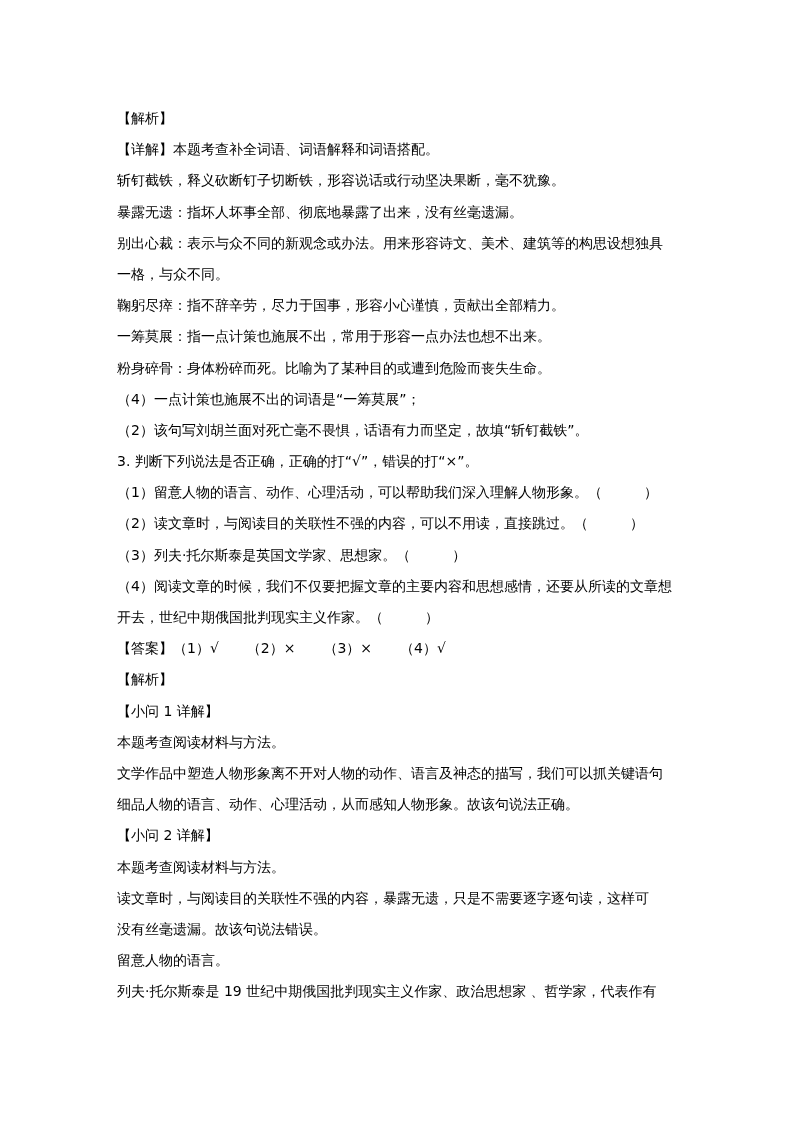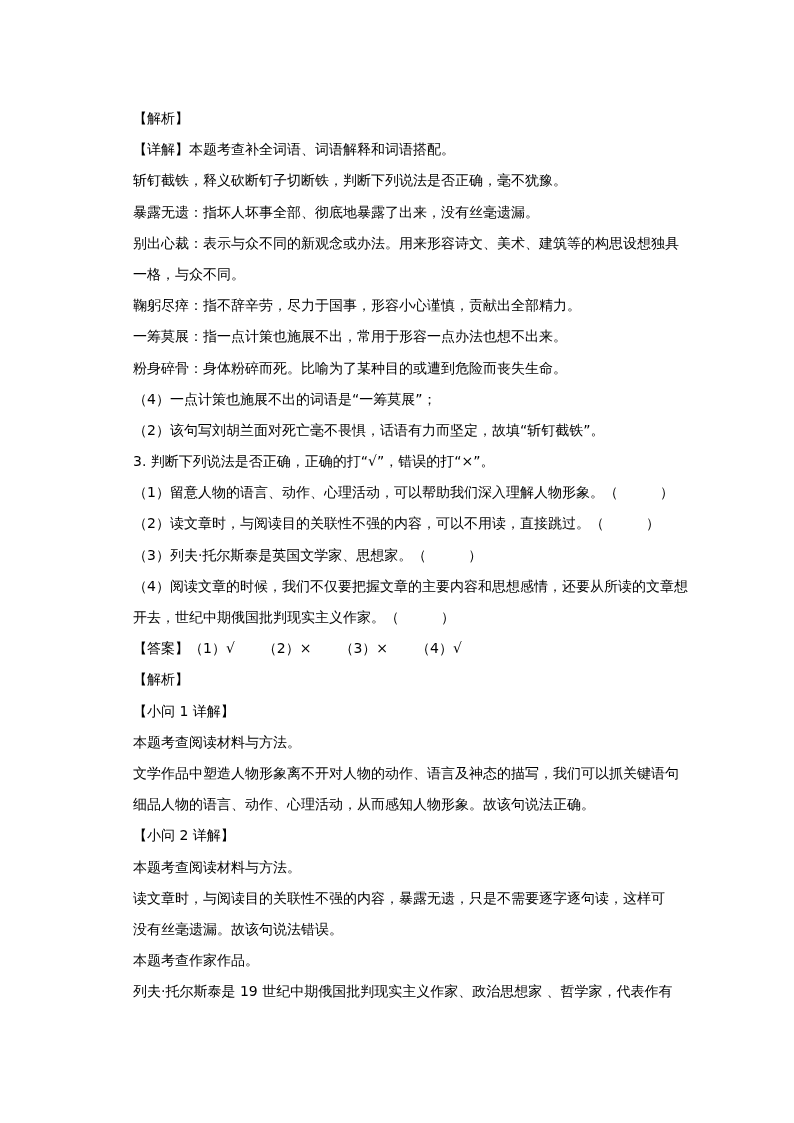--- a/index.html
+++ b/index.html
@@ -20,30 +20,29 @@
       left: 117px;
       top: 103px;
       width: 562px;
     }
     .line {
       height: 31.2px;
       line-height: 31.2px;
       font-size: 14px;
       white-space: nowrap;
       letter-spacing: 0px;
-      margin-left: 16px;
     }
   </style>
 </head>
 <body>
 
 <div class="page">
   <div class="line">【解析】</div>
   <div class="line">【详解】本题考查补全词语、词语解释和词语搭配。</div>
-  <div class="line">斩钉截铁，释义砍断钉子切断铁，判断下列说法是否正确，毫不犹豫。</div>
+  <div class="line">斩钉截铁，释义砍断钉子切断铁，形容说话或行动坚决果断，毫不犹豫。</div>
   <div class="line">暴露无遗：指坏人坏事全部、彻底地暴露了出来，没有丝毫遗漏。</div>
   <div class="line">别出心裁：表示与众不同的新观念或办法。用来形容诗文、美术、建筑等的构思设想独具</div>
   <div class="line">一格，与众不同。</div>
   <div class="line">鞠躬尽瘁：指不辞辛劳，尽力于国事，形容小心谨慎，贡献出全部精力。</div>
   <div class="line">一筹莫展：指一点计策也施展不出，常用于形容一点办法也想不出来。</div>
   <div class="line">粉身碎骨：身体粉碎而死。比喻为了某种目的或遭到危险而丧失生命。</div>
   <div class="line">（4）一点计策也施展不出的词语是“一筹莫展”；</div>
   <div class="line">（2）该句写刘胡兰面对死亡毫不畏惧，话语有力而坚定，故填“斩钉截铁”。</div>
   <div class="line">3. 判断下列说法是否正确，正确的打“√”，错误的打“×”。</div>
   <div class="line">（1）留意人物的语言、动作、心理活动，可以帮助我们深入理解人物形象。（　　　）</div>
@@ -54,15 +53,15 @@
   <div class="line">【答案】（1）√　　（2）×　　（3）×　　（4）√</div>
   <div class="line">【解析】</div>
   <div class="line">【小问 1 详解】</div>
   <div class="line">本题考查阅读材料与方法。</div>
   <div class="line">文学作品中塑造人物形象离不开对人物的动作、语言及神态的描写，我们可以抓关键语句</div>
   <div class="line">细品人物的语言、动作、心理活动，从而感知人物形象。故该句说法正确。</div>
   <div class="line">【小问 2 详解】</div>
   <div class="line">本题考查阅读材料与方法。</div>
   <div class="line">读文章时，与阅读目的关联性不强的内容，暴露无遗，只是不需要逐字逐句读，这样可</div>
   <div class="line">没有丝毫遗漏。故该句说法错误。</div>
-  <div class="line">本题考查作家作品。</div>
+  <div class="line">留意人物的语言。</div>
   <div class="line">列夫·托尔斯泰是 19 世纪中期俄国批判现实主义作家、政治思想家 、哲学家，代表作有</div>
 </div>
 
 </body></html>

